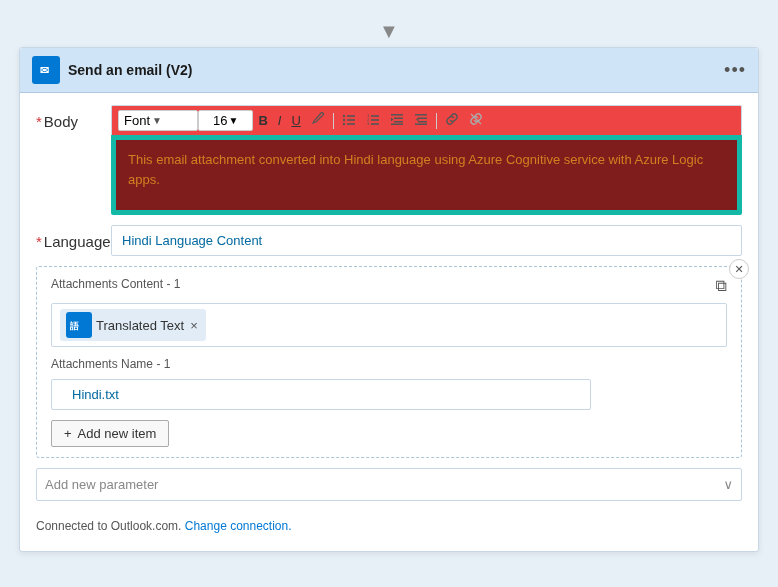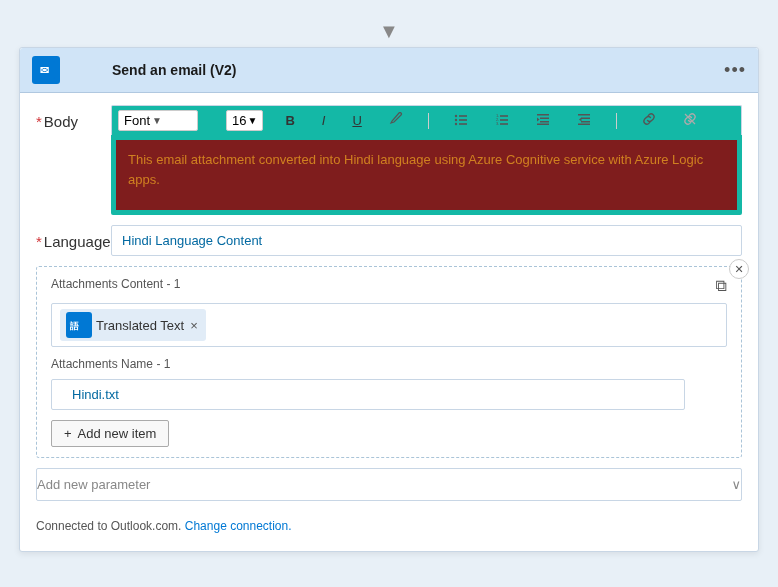--- a/index.html
+++ b/index.html
@@ -43,21 +43,20 @@
       align-items: center;
       justify-content: center;
       color: white;
       font-size: 14px;
       font-weight: bold;
     }
     .header-title {
       font-size: 14px;
       font-weight: 600;
       color: #1a1a1a;
-      margin-left: 44px;
     }
     .header-dots {
       color: #555;
       font-size: 18px;
       letter-spacing: 1px;
       cursor: pointer;
     }
     .card-body {
       padding: 12px 16px;
     }
@@ -75,25 +74,25 @@
     .form-label .required {
       color: #d13438;
       margin-right: 2px;
     }
     .form-control-wrap {
       flex: 1;
     }
     .toolbar {
       border: 1px solid #c8d6e5;
       border-bottom: none;
-      background: #14b8a6;
+      background: #ef4444;
       padding: 4px 6px;
       display: flex;
       align-items: center;
-      gap: 17px;
+      gap: 0;
       border-radius: 2px 2px 0 0;
     }
     .font-select {
       display: flex;
       align-items: center;
       gap: 2px;
       cursor: pointer;
       padding: 2px 5px;
       border: 1px solid #ccc;
       background: white;
@@ -103,26 +102,25 @@
     }
     .font-select-arrow {
       color: #555;
       font-size: 10px;
     }
     .size-select {
       display: flex;
       align-items: center;
       gap: 1px;
       cursor: pointer;
-      padding: 2px 5px;
+      padding: 2px 14px;
       border: 1px solid #ccc;
       background: white;
       border-radius: 2px;
       font-size: 13px;
-      margin-left: 11px;
     }
     .toolbar-btn {
       padding: 2px 5px;
       cursor: pointer;
       border: none;
       background: transparent;
       font-size: 13px;
       color: #333;
       border-radius: 2px;
     }
@@ -249,21 +247,21 @@
       background: #f8f8f8;
       border-radius: 2px;
       cursor: pointer;
       font-size: 13px;
       color: #333;
       margin-top: 10px;
       width: fit-content;
     }
     .add-new-param {
       border: 1px solid #c8d6e5;
-      padding: 8px 0;
+      padding: 8px 8px;
       border-radius: 2px;
       display: flex;
       align-items: center;
       justify-content: space-between;
       color: #888;
       font-size: 13px;
       cursor: pointer;
       margin-bottom: 12px;
     }
     .footer-text {
@@ -416,21 +414,21 @@
             </div>
             <span class="tag-label">Translated Text</span>
             <span class="tag-close">×</span>
           </div>
         </div>
 
         <div class="attachments-name-section">
           <div class="attachments-header">
             <span class="attachments-label">Attachments Name - 1</span>
           </div>
-          <input type="text" class="text-input" style="width: 634px; padding-left: 20px;" value="Hindi.txt">
+          <input type="text" class="text-input" style="width: 540px; padding-left: 20px;" value="Hindi.txt">
         </div>
 
         <div class="add-item-btn">
           <span>+</span>
           <span>Add new item</span>
         </div>
       </div>
 
       <div class="add-new-param">
         <span>Add new parameter</span>

